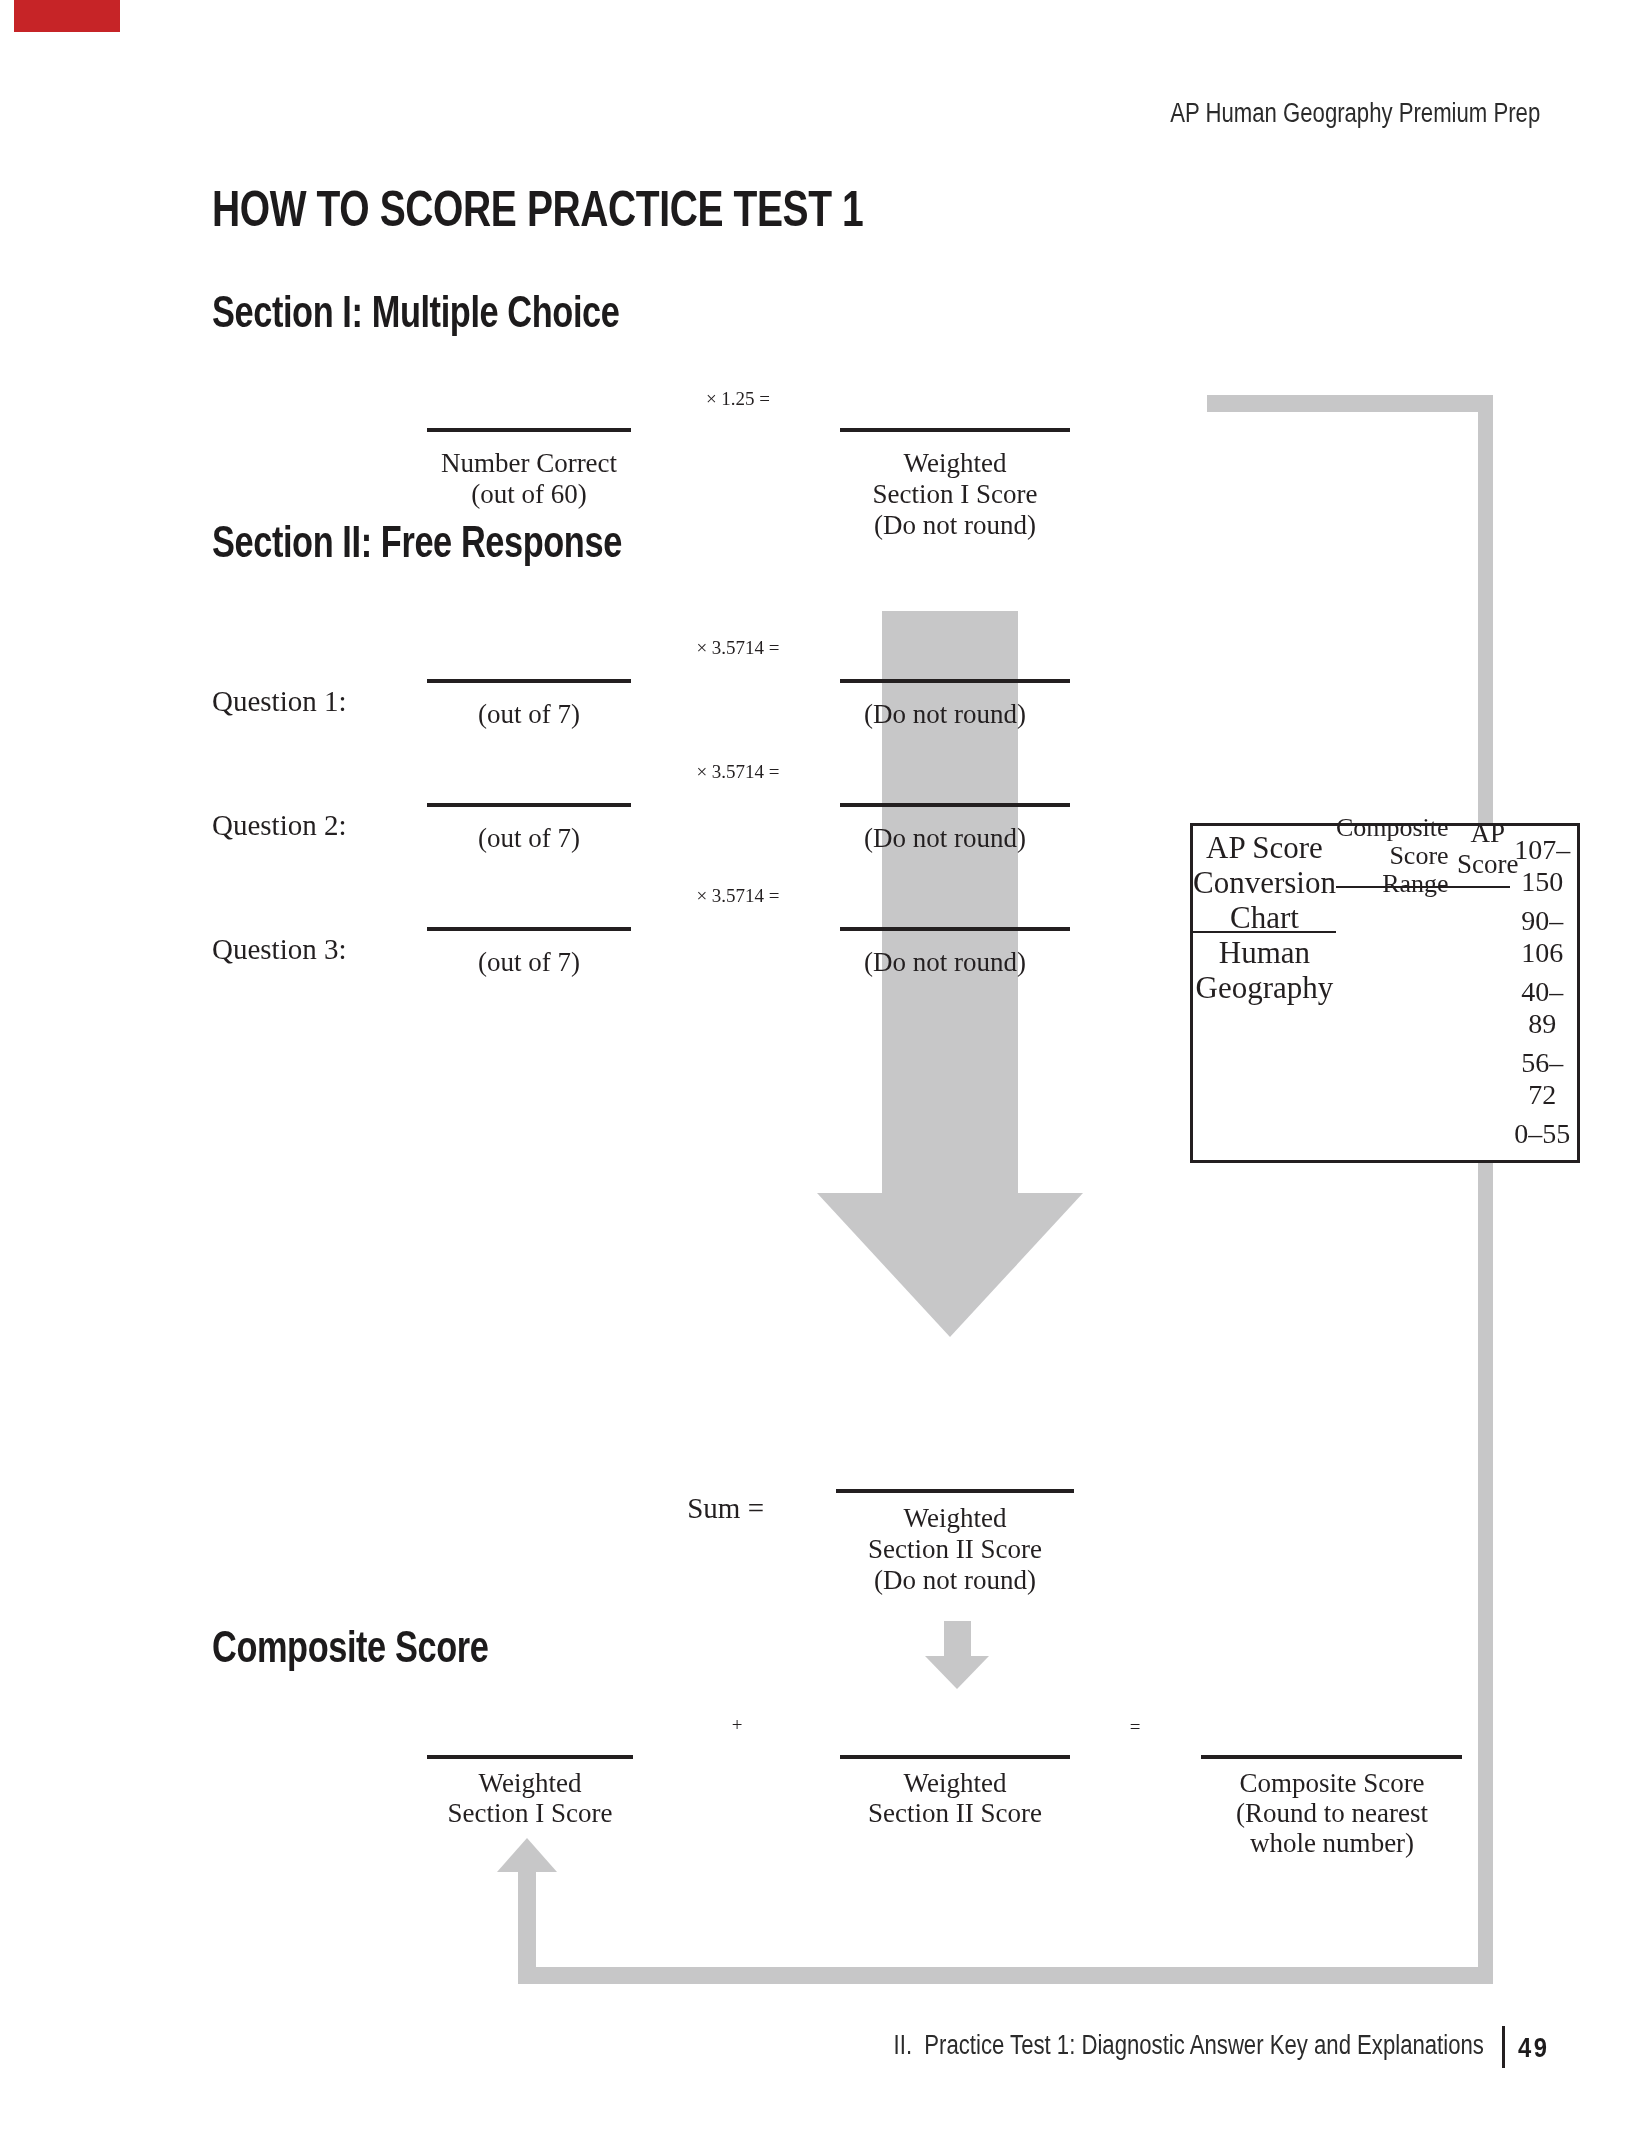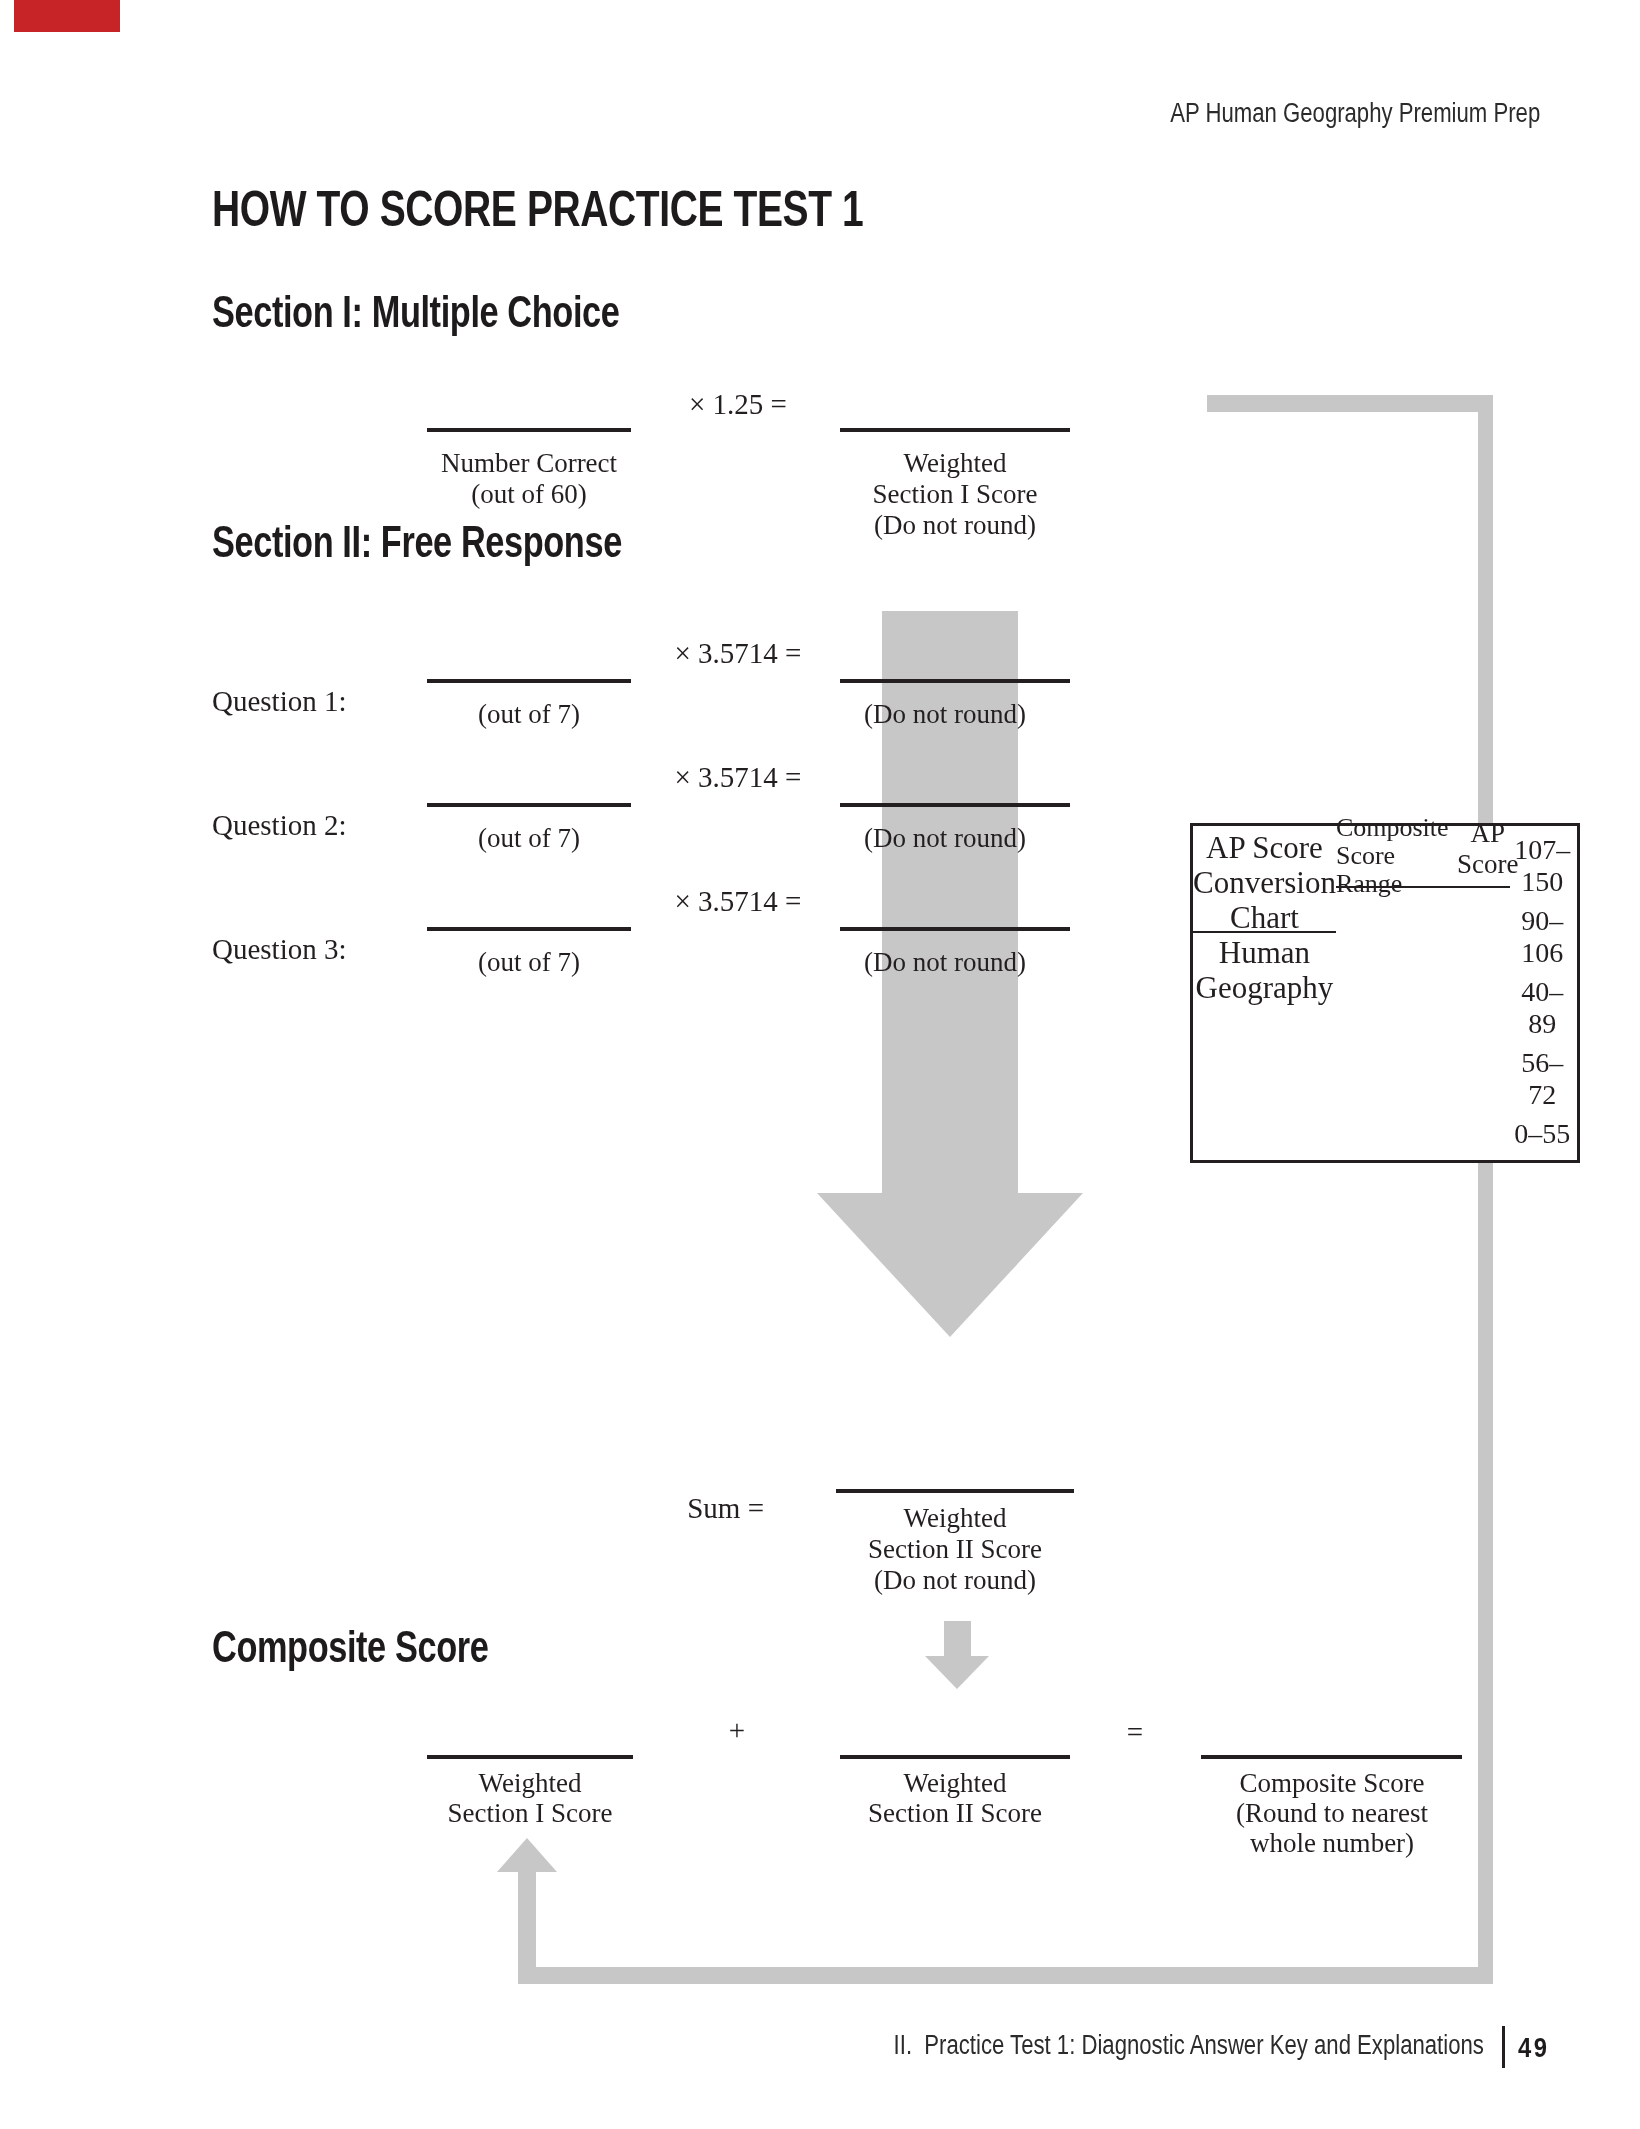--- a/index.html
+++ b/index.html
@@ -8,35 +8,35 @@
   .abs{position:absolute;}
   
   .cond{font-family:"Liberation Sans",sans-serif;font-weight:bold;color:#1d1b1c;
         transform:scaleX(0.78);transform-origin:0 50%;white-space:nowrap;letter-spacing:-0.5px;}
   .cond-r{font-family:"Liberation Sans",sans-serif;color:#2b2b2b;
         transform:scaleX(0.82);transform-origin:100% 50%;white-space:nowrap;}
   .title{font-size:50px;}
   .sechead{font-size:44px;}
   
   .qlabel{font-size:29px;white-space:nowrap;z-index:3;margin-top:48px;}
-  .mult{font-size:29px;text-align:center;z-index:3;}
+  .mult{font-size:19px;text-align:center;z-index:3;}
   .clabel{font-size:27px;line-height:31px;text-align:center;z-index:3;}
   .blank{height:4px;background:#231f20;z-index:3;}
   
   .gray{background:#c7c7c8;z-index:1;}
   .tri{width:0;height:0;z-index:1;}
   
   .chart{left:1190px;top:823px;width:390px;height:340px;background:#ffffff;
          border:3px solid #231f20;box-sizing:border-box;z-index:2;
          display:flex;}
   .chart-title{font-size:31px;line-height:35px;text-align:center;padding-top:4px;height:107px;
          border-bottom:2px solid #231f20;box-sizing:border-box;}
   .chart-head{height:62px;border-bottom:2px solid #231f20;box-sizing:border-box;
          display:flex;align-items:center;}
-  .chart-head .c1{flex:0 0 55%;font-size:26px;line-height:28px;text-align:left;}
+  .chart-head .c1{flex:0 0 55%;font-size:26px;line-height:28px;text-align:right;}
   .chart-head .c2{flex:0 0 45%;font-size:27px;text-align:center;align-self:flex-end;padding-bottom:6px;box-sizing:border-box;}
   .chart-rows{flex:1;display:flex;flex-direction:column;justify-content:space-around;padding:4px 0 6px 0;}
   .chart-row{display:flex;gap:47px;}
   .chart-row .r1{flex:0 0 55%;font-size:28px;text-align:center;}
   .chart-row .r2{flex:0 0 45%;font-size:28px;text-align:center;}
   
   .foot-text{font-size:27px;}
   .foot-num{font-family:"Liberation Sans",sans-serif;font-weight:bold;font-size:28px;
         letter-spacing:3px;color:#1d1b1c;transform:scaleX(0.85);transform-origin:0 50%;}
 </style>

